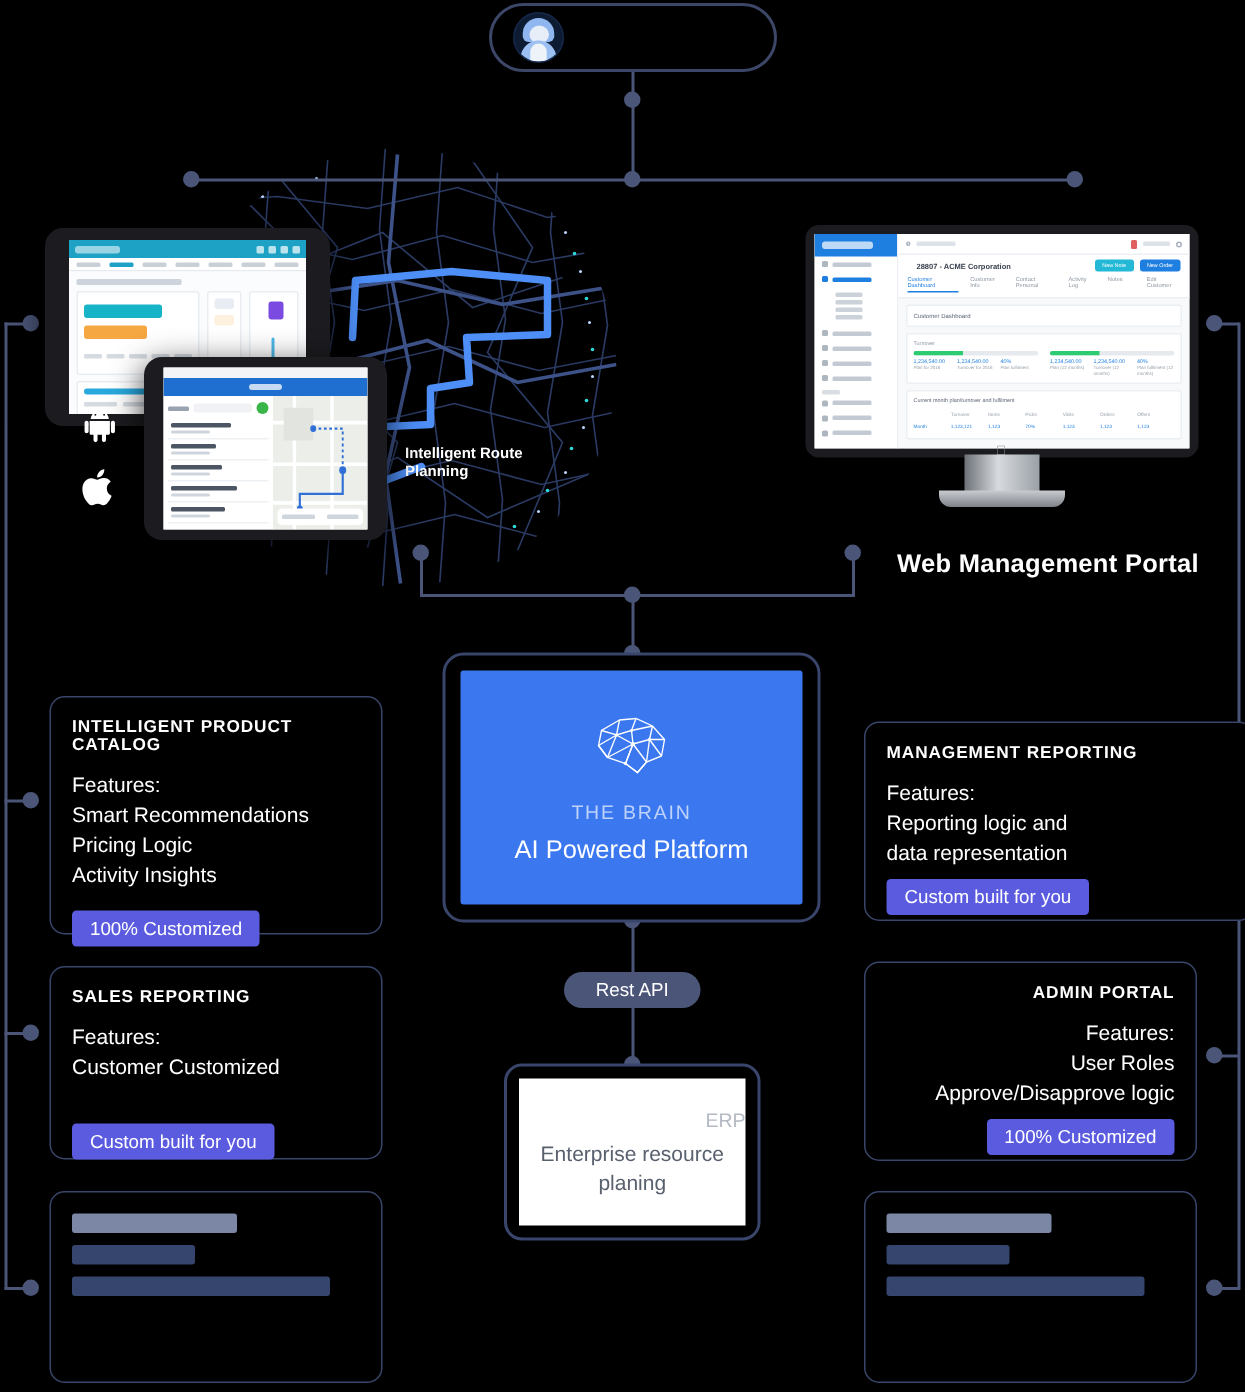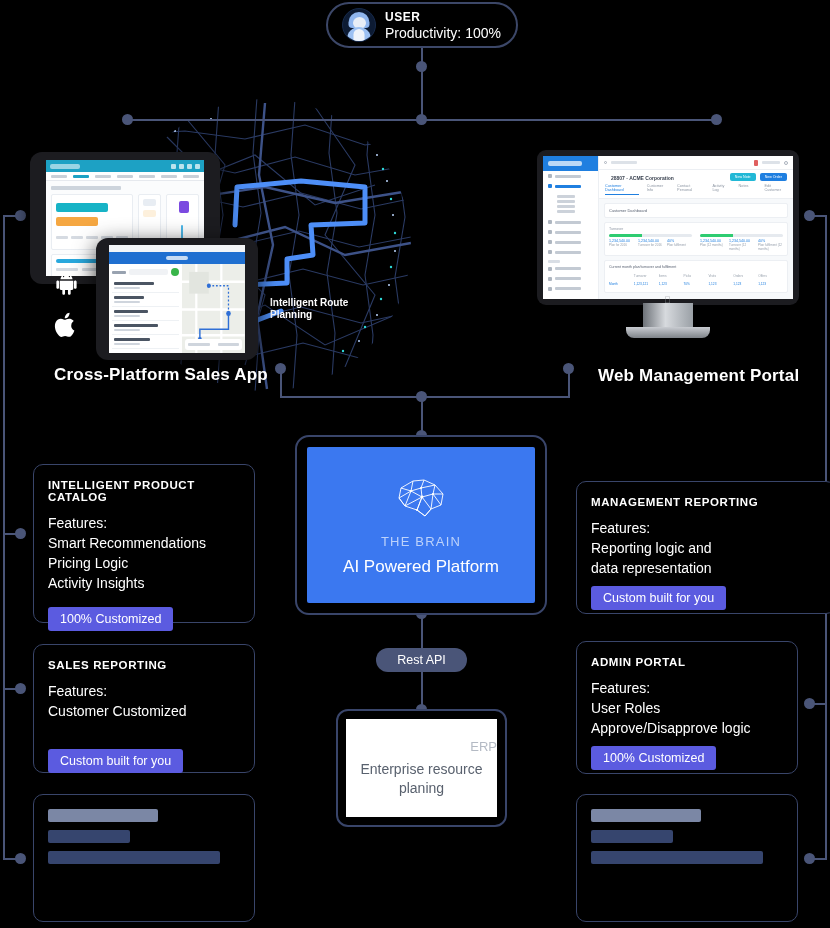--- a/index.html
+++ b/index.html
@@ -313,24 +313,20 @@
     <div class="dot" style="left:804px; top:543px;"></div>
     <div class="dot" style="left:804px; top:698px;"></div>
     <div class="dot" style="left:804px; top:853px;"></div>
   </div>
 
   <div class="user-pill">
     <div class="avatar">
       <div class="hair"></div>
       <div class="body"></div>
     </div>
-    <div class="user-text">
-      <div class="user-title">USER</div>
-      <div class="user-sub">Productivity: 100%</div>
-    </div>
   </div>
 
   <div class="tablet landscape" style="left:30px; top:152px; width:190px; height:132px;">
     <div class="screen">
       <div class="mk-top">
         <div class="pillw"></div>
           <div class="sp"></div>
         <div class="ic"></div>
           <div class="ic"></div>
           <div class="ic"></div>
@@ -449,21 +445,20 @@
     <svg width="29" height="27" viewBox="0 0 24 24" fill="#ffffff">
       <path d="M6 9.5v7.2c0 .55.45 1 1 1h1.3v3.1c0 .66.54 1.2 1.2 1.2s1.2-.54 1.2-1.2v-3.1h2.6v3.1c0 .66.54 1.2 1.2 1.2s1.2-.54 1.2-1.2v-3.1H17c.55 0 1-.45 1-1V9.5H6zM4.2 9.3c-.66 0-1.2.54-1.2 1.2v5c0 .66.54 1.2 1.2 1.2s1.2-.54 1.2-1.2v-5c0-.66-.54-1.2-1.2-1.2zm15.6 0c-.66 0-1.2.54-1.2 1.2v5c0 .66.54 1.2 1.2 1.2s1.2-.54 1.2-1.2v-5c0-.66-.54-1.2-1.2-1.2zM15.6 3.3l.93-1.7a.25.25 0 0 0-.44-.24l-.95 1.73a6.6 6.6 0 0 0-4.28 0L9.91 1.36a.25.25 0 1 0-.44.24l.93 1.7C8.3 4.26 6.8 6.1 6.6 8.3h10.8c-.2-2.2-1.7-4.04-3.8-5zM9.4 6.35a.58.58 0 1 1 0-1.16.58.58 0 0 1 0 1.16zm5.2 0a.58.58 0 1 1 0-1.16.58.58 0 0 1 0 1.16z"></path>
     </svg>
   </div>
   <div class="os-logo" style="left:53px; top:310px;">
     <svg width="27" height="30" viewBox="0 0 24 26" fill="#ffffff">
       <path d="M16.2 13.6c-.03-2.7 2.2-4 2.3-4.06-1.25-1.83-3.2-2.08-3.9-2.1-1.66-.17-3.24.98-4.08.98-.85 0-2.14-.96-3.52-.93-1.8.03-3.47 1.05-4.4 2.67-1.88 3.26-.48 8.08 1.35 10.72.9 1.3 1.96 2.74 3.36 2.69 1.35-.05 1.86-.87 3.49-.87 1.63 0 2.09.87 3.51.84 1.45-.02 2.37-1.31 3.25-2.62 1.03-1.5 1.45-2.96 1.47-3.03-.03-.01-2.82-1.08-2.85-4.29zM13.6 5.6c.74-.9 1.24-2.15 1.1-3.4-1.07.05-2.36.71-3.12 1.6-.68.8-1.28 2.07-1.12 3.29 1.19.09 2.4-.6 3.14-1.49z"></path>
     </svg>
   </div>
 
-  <div class="dev-label" style="left:54px; top:365px;">Cross-Platform Sales App</div>
 
   <div class="monitor">
     <div class="scr">
       <div class="web">
         <div class="web-side">
           <div class="web-brand">
               <span></span>
             </div>
           <div class="side-it">
               <b></b>
@@ -679,21 +674,21 @@
   </div>
 
   <div class="card" style="left:576px; top:481px; width:260px; height:133px;">
     <div class="card-title">MANAGEMENT REPORTING</div>
     <div class="card-line">Features:</div>
     <div class="card-line">Reporting logic and</div>
     <div class="card-line">data representation</div>
     <div class="badge" style="margin-top:8px;">Custom built for you</div>
   </div>
 
-  <div class="card" style="left:576px; top:641px; width:222px; height:133px;">
+  <div class="card" style="left:576px; top:641px; width:222px; height:133px;text-align:right;">
     <div class="card-title">ADMIN PORTAL</div>
     <div class="card-line">Features:</div>
     <div class="card-line">User Roles</div>
     <div class="card-line">Approve/Disapprove logic</div>
     <div class="badge" style="margin-top:8px;">100% Customized</div>
   </div>
 
   <div class="card" style="left:576px; top:794px; width:222px; height:128px;">
     <div class="ph-bar" style="width:110px;background:#7b87a5;"></div>
     <div class="ph-bar" style="width:82px;background:#36456e;"></div>

